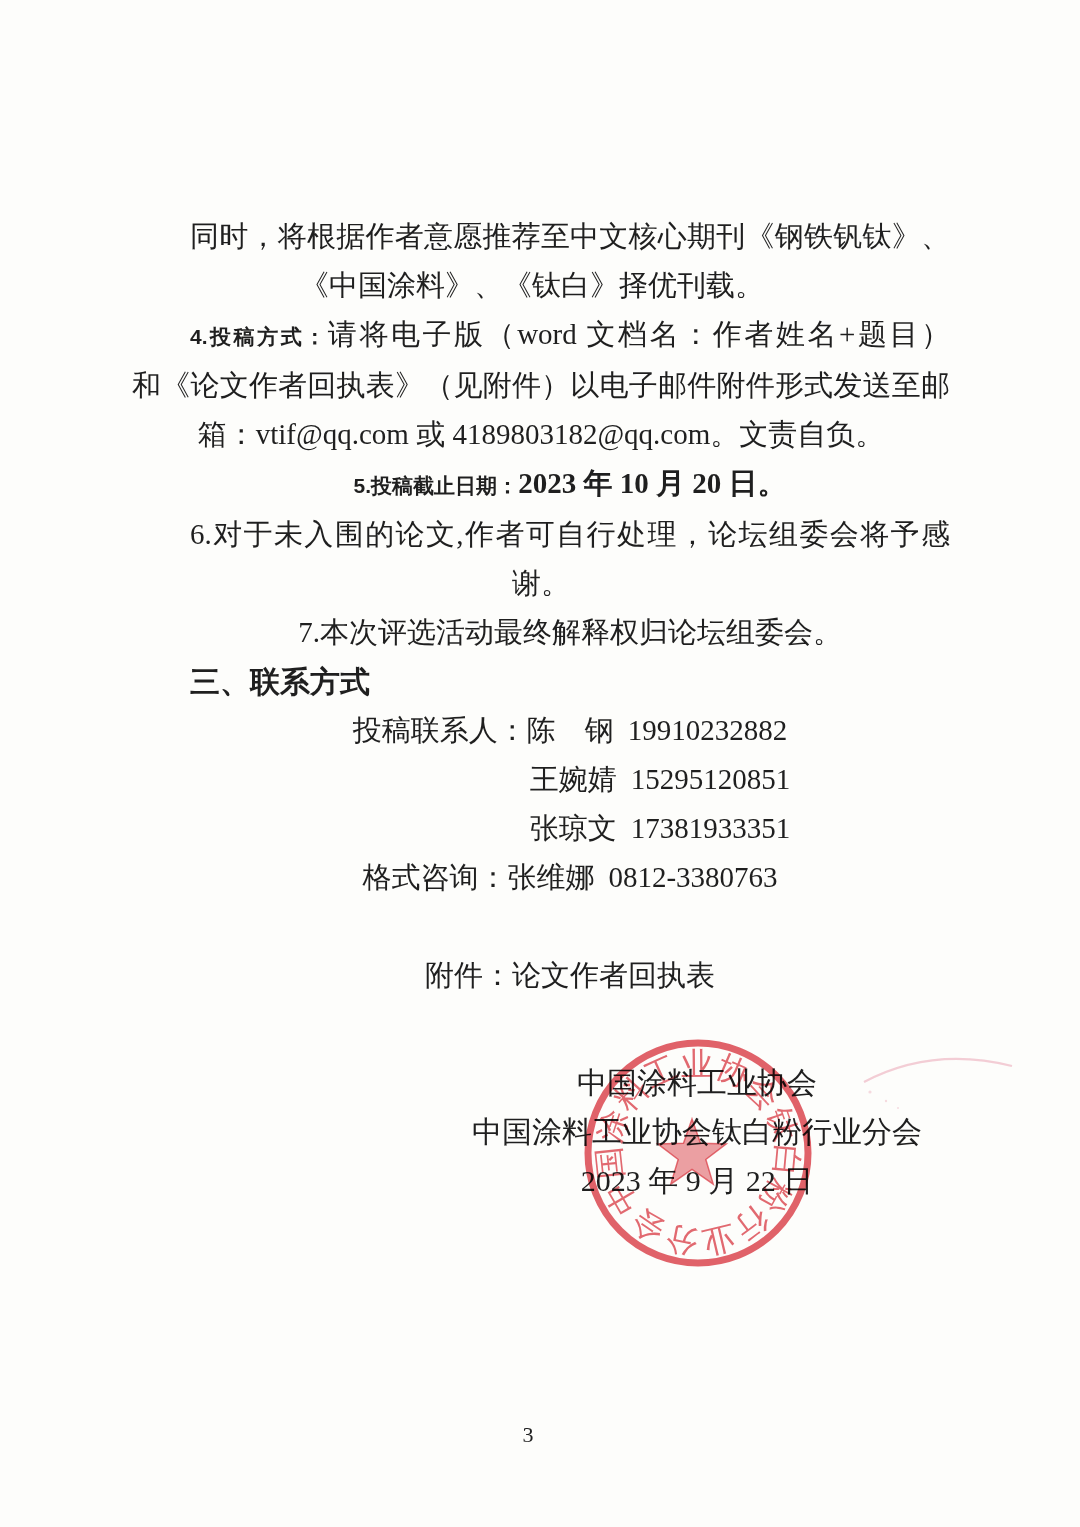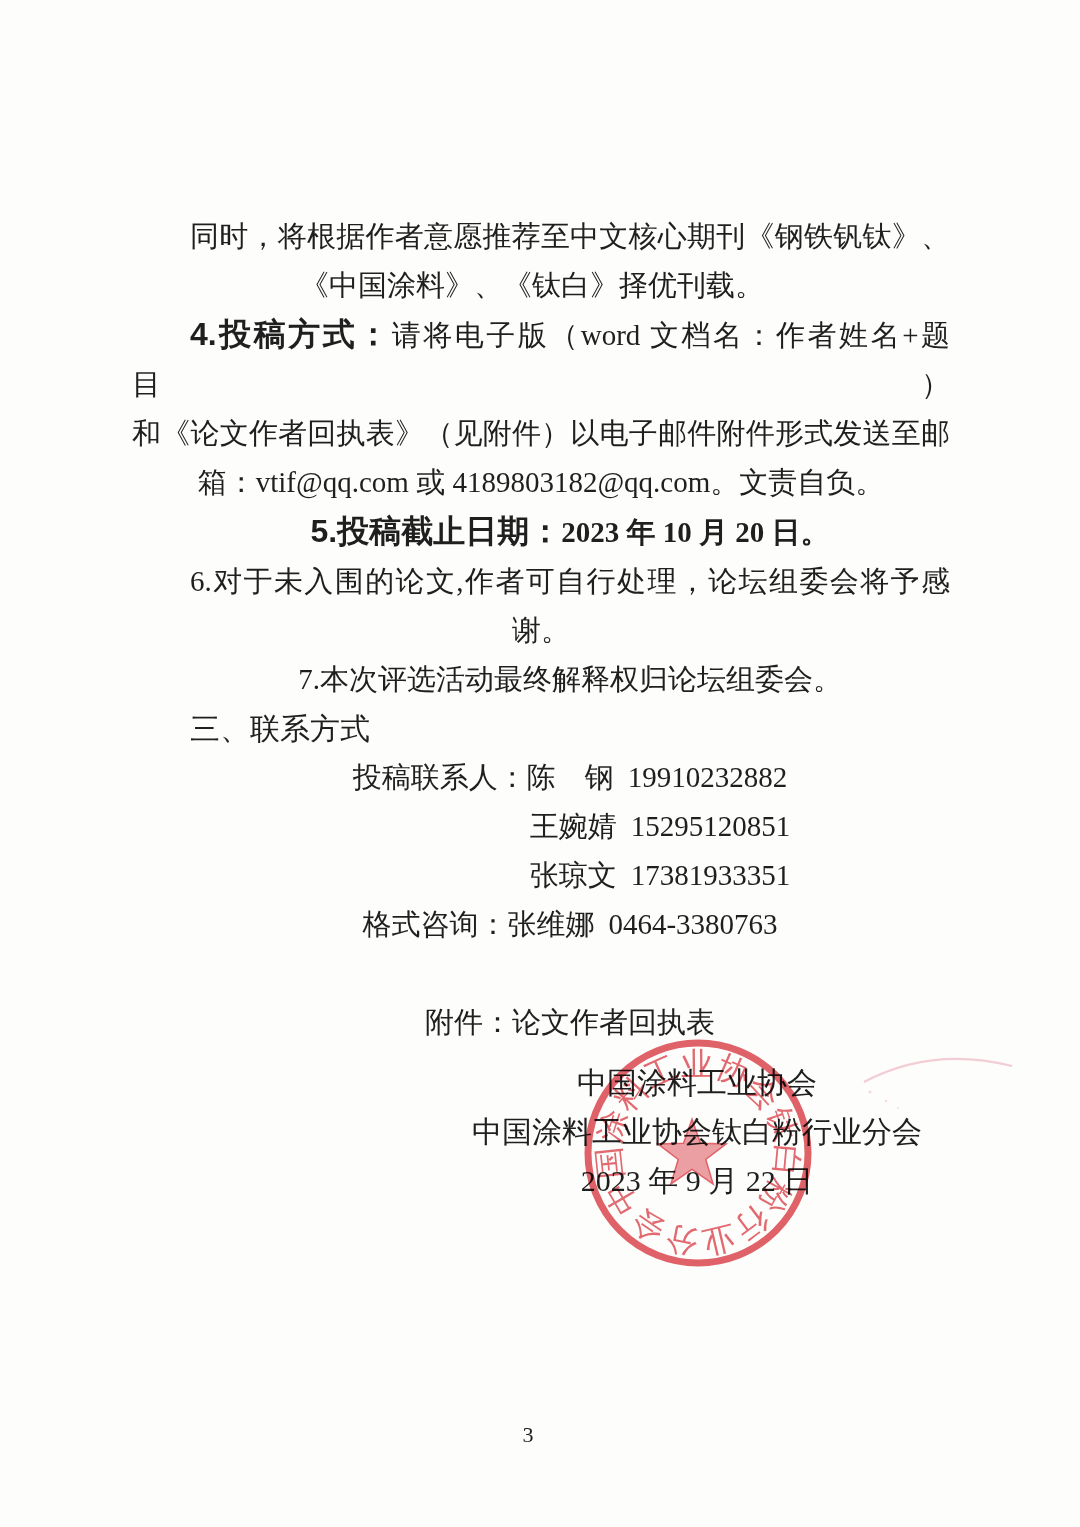--- a/index.html
+++ b/index.html
@@ -27,26 +27,26 @@
     font-size: 29px;
     line-height: 49px;
   }
   .ln { text-align: center; }
   .j  { text-align: justify; text-align-last: justify; }
   .ind { text-indent: 58px; }
   .hang { margin-left: -18px; }
   .lbl {
     font-family: "Liberation Sans", "DejaVu Sans", sans-serif;
     font-weight: 700;
-    font-size: 32px;
+    font-size: 21px;
   }
   .bds { font-weight: 700; }
   .heading {
     font-family: "Liberation Sans", "DejaVu Sans", sans-serif;
-    font-weight: 400;
+    font-weight: 700;
     font-size: 30px;
   }
   .contact-cont { padding-left: 238px; }
   .phone { margin-left: 14px; }
   .attach { margin-top: 49px; }
   .signature {
     position: absolute;
     left: 357px;
     top: 1058px;
     width: 680px;
@@ -127,21 +127,21 @@
     <div class="j ind">6.对于未入围的论文,作者可自行处理，论坛组委会将予感</div>
     <div class="ln">谢。</div>
 
     <div class="ln ind">7.本次评选活动最终解释权归论坛组委会。</div>
 
     <div class="heading ind">三、联系方式</div>
 
     <div class="ln ind"><span>投稿联系人：</span><span>陈　钢</span><span class="phone">19910232882</span></div>
     <div class="ln contact-cont"><span>王婉婧</span><span class="phone">15295120851</span></div>
     <div class="ln contact-cont"><span>张琼文</span><span class="phone">17381933351</span></div>
-    <div class="ln ind"><span>格式咨询：</span><span>张维娜</span><span class="phone">0464-3380763</span></div>
+    <div class="ln ind"><span>格式咨询：</span><span>张维娜</span><span class="phone">0812-3380763</span></div>
 
     <div class="ln ind attach"><span>附件：</span><span>论文作者回执表</span></div>
 
   </div>
 
   <div class="signature">
     <div>中国涂料工业协会</div>
     <div>中国涂料工业协会钛白粉行业分会</div>
     <div>2023 年 9 月 22 日</div>
   </div>

